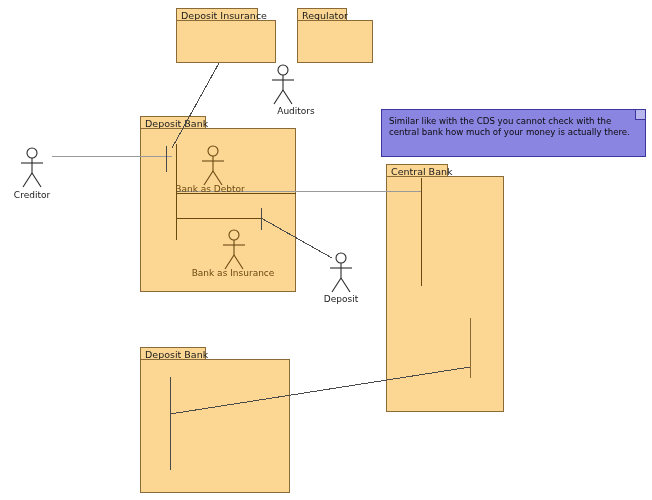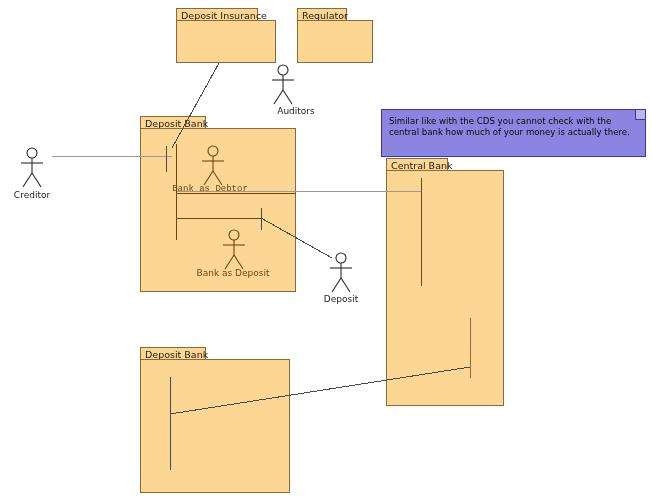--- a/index.html
+++ b/index.html
@@ -109,21 +109,21 @@
   <div class="pkg" id="pkg-regulator" style="left: 297px; top: 8px; width: 76px; height: 55px; padding-left: 31px;">
     <div class="pkg-tab" style="width: 50px; height: 13px;">Regulator</div>
     <div class="pkg-body" style="left: 0px; top: 12px; width: 76px; height: 43px;"></div>
   </div>
 
   <div class="pkg" id="pkg-deposit-bank-top" style="left: 140px; top: 116px; width: 156px; height: 176px;">
     <div class="pkg-tab" style="width: 66px; height: 13px;">Deposit Bank</div>
     <div class="pkg-body" style="left: 0px; top: 12px; width: 156px; height: 164px;"></div>
   </div>
 
-  <div class="pkg" id="pkg-central-bank" style="left: 386px; top: 158px; width: 128px; height: 248px;">
+  <div class="pkg" id="pkg-central-bank" style="left: 386px; top: 164px; width: 128px; height: 248px;">
     <div class="pkg-tab" style="width: 62px; height: 13px;">Central Bank</div>
     <div class="pkg-body" style="left: 0px; top: 12px; width: 118px; height: 236px;"></div>
   </div>
 
   <div class="pkg" id="pkg-deposit-bank-bottom" style="left: 140px; top: 347px; width: 150px; height: 146px;">
     <div class="pkg-tab" style="width: 66px; height: 13px;">Deposit Bank</div>
     <div class="pkg-body" style="left: 0px; top: 12px; width: 150px; height: 134px;"></div>
   </div>
 
   <svg class="layer" id="lines-over" viewBox="0 0 652 500" preserveAspectRatio="none" aria-hidden="true">
@@ -160,30 +160,30 @@
       </svg></div>
   <div class="actor-label" id="lbl-auditors" style="left: 236px; top: 106px; width: 120px; text-align: center;">Auditors</div>
 
   <div class="actor-wrap" id="actor-bank-as-debtor" style="left: 199px; top: 145px; width: 28px; height: 42px;"><svg width="28" height="42" viewBox="0 0 28 42">
         <circle cx="14" cy="6" r="5" fill="none" stroke="#6b4a12" stroke-width="1.1"></circle>
         <line x1="14" y1="11" x2="14" y2="26" stroke="#6b4a12" stroke-width="1.1"></line>
         <line x1="3" y1="16" x2="25" y2="16" stroke="#6b4a12" stroke-width="1.1"></line>
         <line x1="14" y1="26" x2="5" y2="40" stroke="#6b4a12" stroke-width="1.1"></line>
         <line x1="14" y1="26" x2="23" y2="40" stroke="#6b4a12" stroke-width="1.1"></line>
       </svg></div>
-  <div class="actor-label inpkg" id="lbl-bank-as-debtor" style="left: 150px; top: 184px; width: 120px; font-family: Liberation Mono, monospace;">Bank as Debtor</div>
+  <div class="actor-label inpkg" id="lbl-bank-as-debtor" style="left: 150px; top: 184px; width: 120px;">Bank as Debtor</div>
 
   <div class="actor-wrap" id="actor-bank-as-creditor" style="left: 220px; top: 229px; width: 28px; height: 42px;"><svg width="28" height="42" viewBox="0 0 28 42">
         <circle cx="14" cy="6" r="5" fill="none" stroke="#6b4a12" stroke-width="1.1"></circle>
         <line x1="14" y1="11" x2="14" y2="26" stroke="#6b4a12" stroke-width="1.1"></line>
         <line x1="3" y1="16" x2="25" y2="16" stroke="#6b4a12" stroke-width="1.1"></line>
         <line x1="14" y1="26" x2="5" y2="40" stroke="#6b4a12" stroke-width="1.1"></line>
         <line x1="14" y1="26" x2="23" y2="40" stroke="#6b4a12" stroke-width="1.1"></line>
       </svg></div>
-  <div class="actor-label inpkg" id="lbl-bank-as-creditor" style="left: 173px; top: 268px; width: 120px;">Bank as Deposit</div>
+  <div class="actor-label inpkg" id="lbl-bank-as-creditor" style="left: 173px; top: 268px; width: 120px;">Bank as Insurance</div>
 
   <div class="actor-wrap" id="actor-debtor" style="left: 327px; top: 252px; width: 28px; height: 42px;"><svg width="28" height="42" viewBox="0 0 28 42">
         <circle cx="14" cy="6" r="5" fill="none" stroke="#2b2b2b" stroke-width="1.1"></circle>
         <line x1="14" y1="11" x2="14" y2="26" stroke="#2b2b2b" stroke-width="1.1"></line>
         <line x1="3" y1="16" x2="25" y2="16" stroke="#2b2b2b" stroke-width="1.1"></line>
         <line x1="14" y1="26" x2="5" y2="40" stroke="#2b2b2b" stroke-width="1.1"></line>
         <line x1="14" y1="26" x2="23" y2="40" stroke="#2b2b2b" stroke-width="1.1"></line>
       </svg></div>
   <div class="actor-label" id="lbl-debtor" style="left: 281px; top: 294px; width: 120px;">Deposit</div>
 

